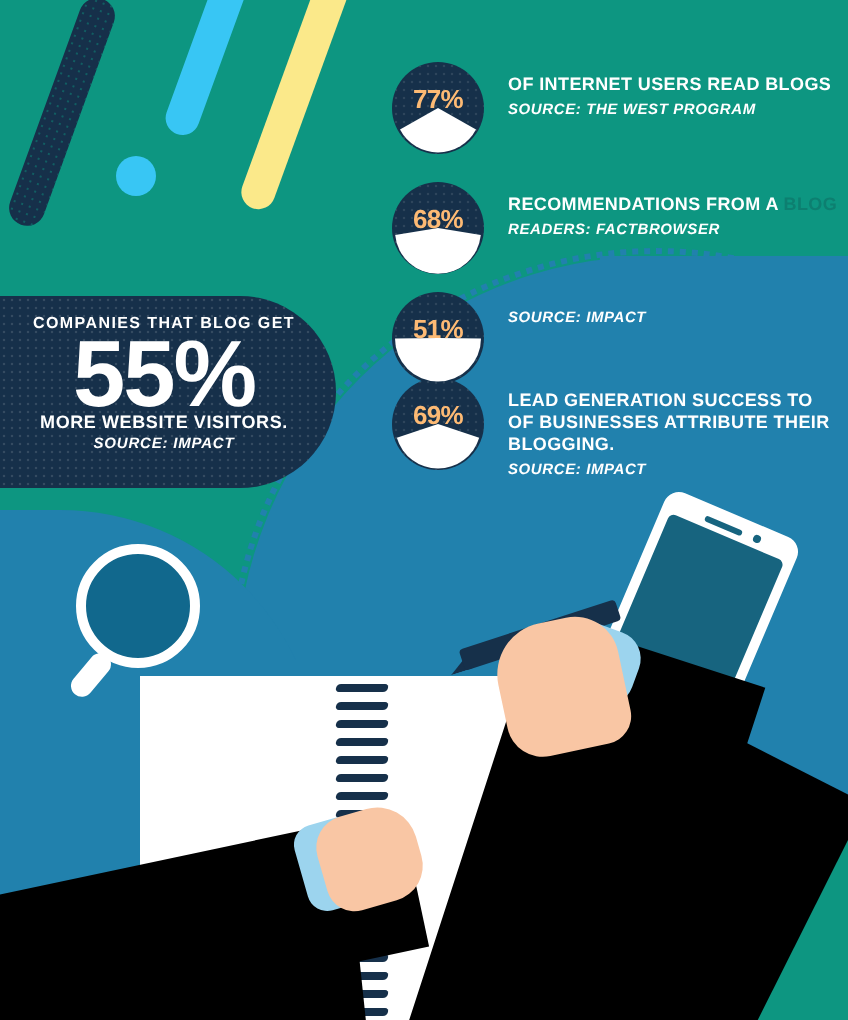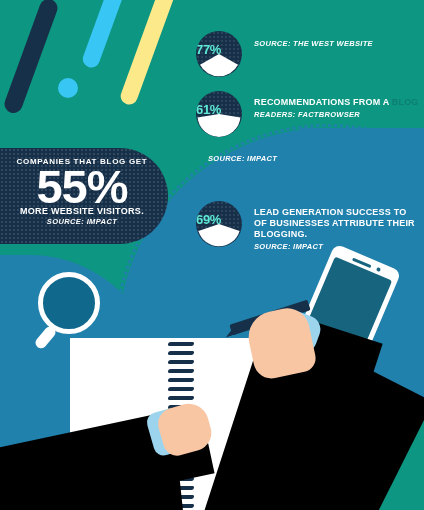--- a/index.html
+++ b/index.html
@@ -104,38 +104,38 @@
     background:#16304a;flex:0 0 auto;overflow:hidden;
   }
   .pie::before{
     content:"";position:absolute;inset:0;border-radius:50%;
     background:radial-gradient(rgba(255,255,255,.10) 0.7px, transparent 0.8px) 0 0/4px 4px;
     z-index:3;
   }
   .pie .wedge{position:absolute;inset:0;z-index:2;}
   .pie .label{
     position:absolute;z-index:4;left:0;right:0;top:11px;
-    text-align:left;color:#5eead4;font-size:13px;font-weight:bold;
+    text-align:center;color:#fdba74;font-size:13px;font-weight:bold;
     letter-spacing:-.3px;
   }
   .stat .txt{margin-left:12px;padding-top:6px;color:#ffffff;}
   .stat .line{
     font-size:9px;font-weight:bold;line-height:11px;letter-spacing:.2px;
     text-transform:uppercase;
   }
   .stat .hl{color:#0d7f70;}
   .stat .src{
     font-size:7.5px;font-weight:bold;font-style:italic;letter-spacing:.3px;
     margin-top:1.5px;
   }
 
   #stat0{left:196px;top:31px;}
   #stat1{left:196px;top:91px;}
   #stat2{left:196px;top:146px;}
-  #stat3{left:196px;top:201px;}
+  #stat3{left:196px;top:189px;}
 
   
   #magnifier-ring{
     position:absolute;left:38px;top:272px;width:62px;height:62px;
     border:5px solid #ffffff;border-radius:50%;background:#11688d;
     box-sizing:border-box;
   }
   #magnifier-handle{
     position:absolute;left:40px;top:325px;width:11px;height:25px;
     background:#ffffff;border-radius:6px;transform:rotate(40deg);
@@ -273,38 +273,45 @@
   </div>
 
   <div class="stat" id="stat0">
     <div class="pie">
       <svg class="wedge" viewBox="0 0 46 46">
         <path d="M23 23 L4.0 33.8 A21.5 21.5 0 0 0 42.0 33.8 Z" fill="#ffffff"></path>
       </svg>
       <div class="label">77%</div>
     </div>
     <div class="txt">
-      <div class="src">SOURCE: THE WEST WEBSITE</div>
+      <div class="line">OF INTERNET USERS READ BLOGS</div>
+      <div class="src">SOURCE: THE WEST PROGRAM</div>
     </div>
   </div>
 
   <div class="stat" id="stat1">
     <div class="pie">
       <svg class="wedge" viewBox="0 0 46 46">
         <path d="M23 23 L1.6 26.5 A21.5 21.5 0 0 0 44.4 26.5 Z" fill="#ffffff"></path>
       </svg>
-      <div class="label">61%</div>
+      <div class="label">68%</div>
     </div>
     <div class="txt">
       <div class="line"><span>RECOMMENDATIONS FROM A </span><span class="hl">BLOG</span></div>
       <div class="src">READERS: FACTBROWSER</div>
     </div>
   </div>
 
   <div class="stat" id="stat2">
+    <div class="pie">
+      <svg class="wedge" viewBox="0 0 46 46">
+        <path d="M23 23 L1.5 23.3 A21.5 21.5 0 0 0 44.5 23.3 Z" fill="#ffffff"></path>
+      </svg>
+      <div class="label">51%</div>
+    </div>
     <div class="txt">
       <div class="src">SOURCE: IMPACT</div>
     </div>
   </div>
 
   <div class="stat" id="stat3">
     <div class="pie">
       <svg class="wedge" viewBox="0 0 46 46">
         <path d="M23 23 L2.4 29.9 A21.5 21.5 0 0 0 43.6 29.9 Z" fill="#ffffff"></path>
       </svg>

